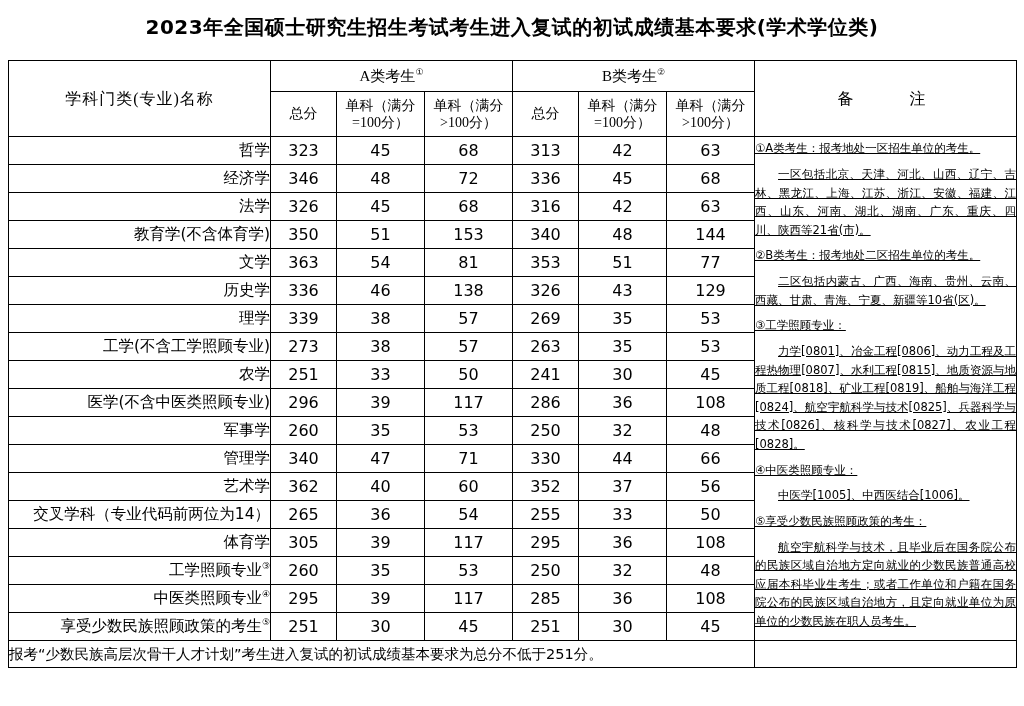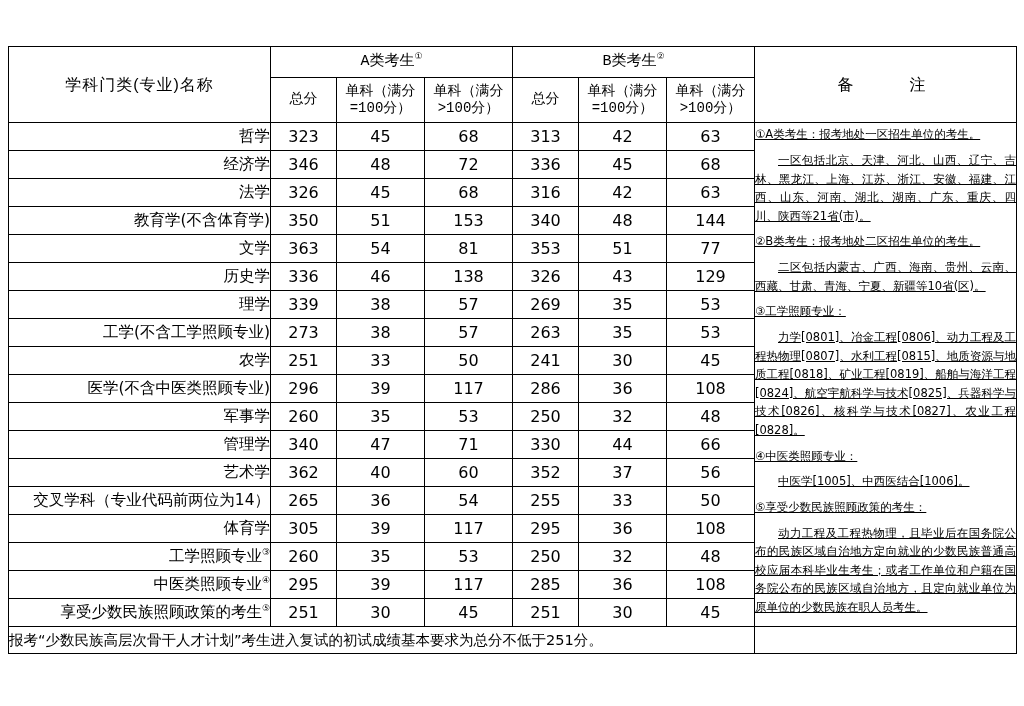--- a/index.html
+++ b/index.html
@@ -42,35 +42,35 @@
   }
   table.main td, table.main th {
     border: 1px solid #000;
     padding: 0;
     font-weight: normal;
     vertical-align: middle;
   }
   .hdr-cell {
     text-align: center;
     font-size: 15px;
-    font-family: Liberation Mono, monospace;
+    font-family: Liberation Serif, serif;
     padding: 4px 2px;
     line-height: 1.25;
   }
   .hdr-group {
     height: 30px;
   }
   .hdr-sub {
     height: 44px;
     font-size: 14px;
   }
   .subject-head {
     text-align: center;
     font-size: 16px;
-    font-family: Liberation Sans, sans-serif;
+    font-family: Liberation Serif, serif;
     letter-spacing: 1px;
   }
   .remark-head {
     text-align: center;
     font-size: 16px;
     font-weight: bold;
     letter-spacing: 8px;
     font-family: "DejaVu Sans", "Liberation Sans", sans-serif;
   }
   td.subject {
@@ -116,20 +116,21 @@
     height: 26px;
     margin-left: 37px;
   }
   .nowrapcell { white-space: nowrap; }
 </style>
 </head>
 <body>
 
 <div class="page">
 
+  <div class="title">2023年全国硕士研究生招生考试考生进入复试的初试成绩基本要求(学术学位类)</div>
 
   <div class="table-wrap">
     <table class="main">
       <colgroup>
         <col style="width:262px">
         <col style="width:66px">
         <col style="width:88px">
         <col style="width:88px">
         <col style="width:66px">
         <col style="width:88px">
@@ -180,21 +181,21 @@
             <div class="remark-body">
               <p>①A类考生：报考地处一区招生单位的考生。</p>
               <p class="ind">一区包括北京、天津、河北、山西、辽宁、吉林、黑龙江、上海、江苏、浙江、安徽、福建、江西、山东、河南、湖北、湖南、广东、重庆、四川、陕西等21省(市)。</p>
               <p>②B类考生：报考地处二区招生单位的考生。</p>
               <p class="ind">二区包括内蒙古、广西、海南、贵州、云南、西藏、甘肃、青海、宁夏、新疆等10省(区)。</p>
               <p>③工学照顾专业：</p>
               <p class="ind">力学[0801]、冶金工程[0806]、动力工程及工程热物理[0807]、水利工程[0815]、地质资源与地质工程[0818]、矿业工程[0819]、船舶与海洋工程[0824]、航空宇航科学与技术[0825]、兵器科学与技术[0826]、核科学与技术[0827]、农业工程[0828]。</p>
               <p>④中医类照顾专业：</p>
               <p class="ind">中医学[1005]、中西医结合[1006]。</p>
               <p>⑤享受少数民族照顾政策的考生：</p>
-              <p class="ind">动力工程及工程热物理，且毕业后在国务院公布的民族区域自治地方定向就业的少数民族普通高校应届本科毕业生考生；或者工作单位和户籍在国务院公布的民族区域自治地方，且定向就业单位为原单位的少数民族在职人员考生。</p>
+              <p class="ind">航空宇航科学与技术，且毕业后在国务院公布的民族区域自治地方定向就业的少数民族普通高校应届本科毕业生考生；或者工作单位和户籍在国务院公布的民族区域自治地方，且定向就业单位为原单位的少数民族在职人员考生。</p>
             </div>
           </td>
         </tr>
 
         <tr>
           <td class="subject"><span>经济学</span><sup></sup></td>
           <td class="num">346</td>
           <td class="num">48</td>
           <td class="num">72</td>
           <td class="num">336</td>

